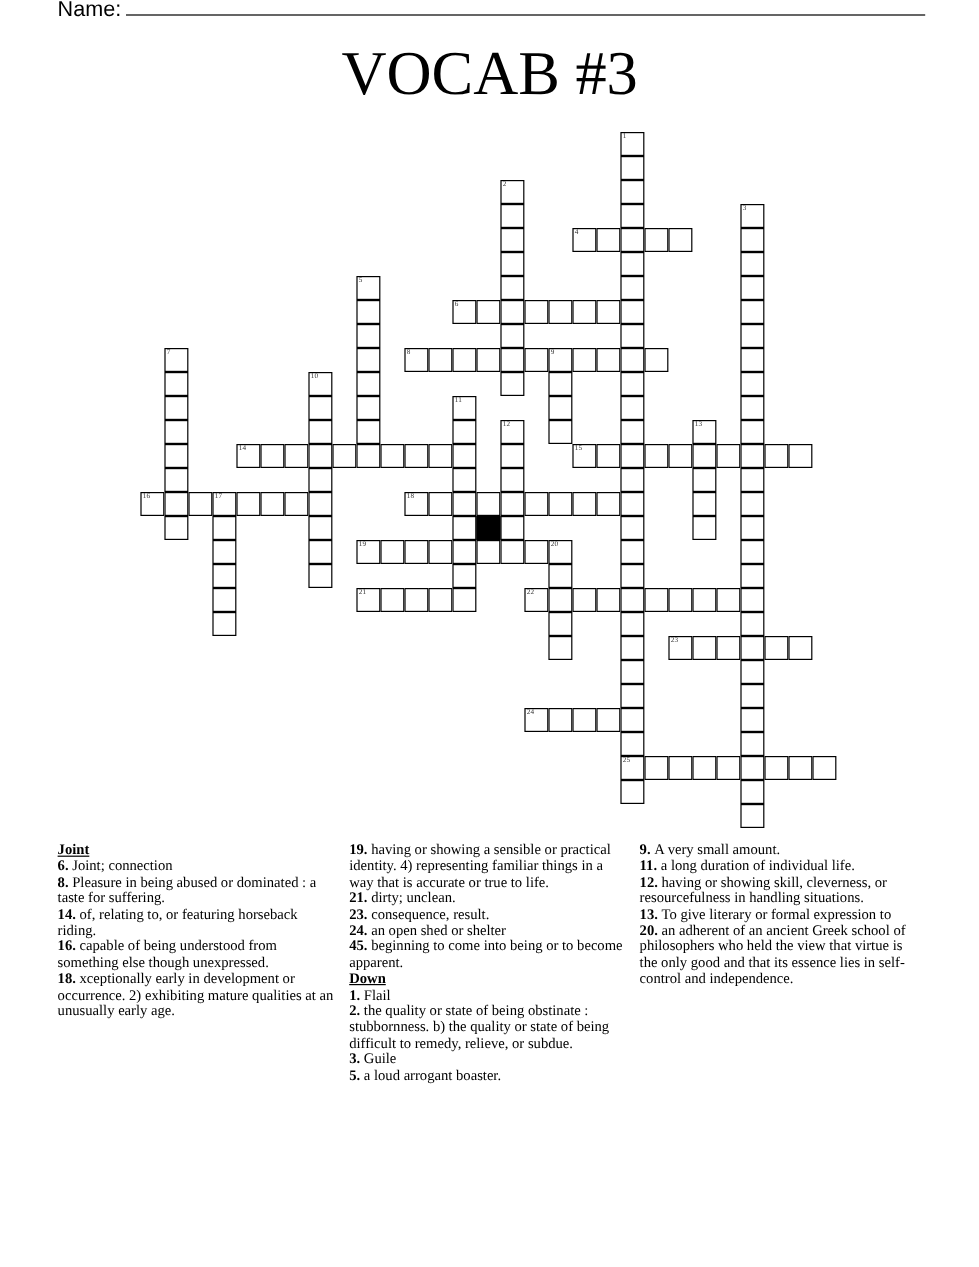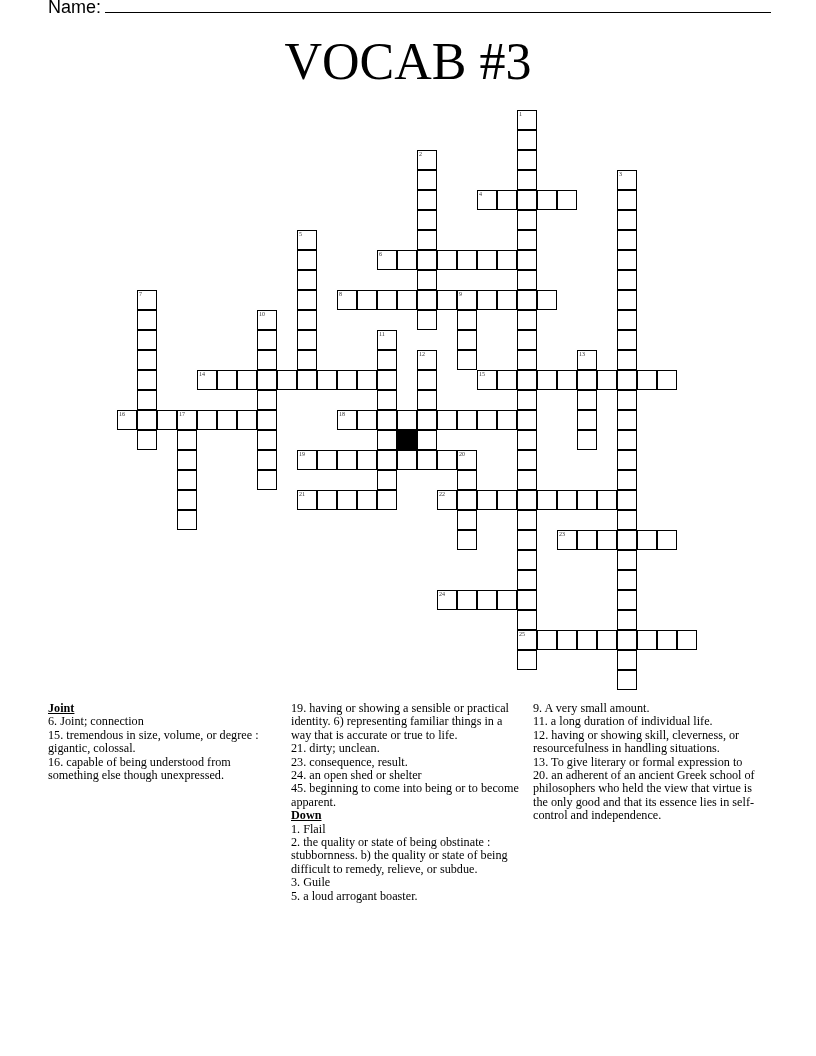--- a/index.html
+++ b/index.html
@@ -6,21 +6,21 @@
   body { width:816px; height:1056px; position:relative; overflow:hidden; font-family:"Liberation Serif", serif; color:#000; }
   .name-line { position:absolute; left:48px; top:-4px; font-family:"Liberation Sans", sans-serif; font-size:18px; white-space:nowrap; }
   .name-line .blank { display:inline-block; width:666px; border-bottom:1px solid #000; margin-left:4px; height:16px; vertical-align:baseline; }
   .title { position:absolute; left:0; width:816px; top:30px; text-align:center; font-family:"Liberation Serif", serif; font-size:52px; line-height:64px; }
   .grid { position:absolute; left:0; top:0; width:816px; height:700px; }
   .cell { position:absolute; width:20px; height:20px; box-sizing:border-box; border:1px solid #000; background:#fff; }
   .cell.black { background:#000; }
   .cell .num { position:absolute; left:1px; top:0; font-size:6px; line-height:7px; font-family:"Liberation Serif", serif; color:#333; }
   .col { position:absolute; top:702px; font-size:12.2px; line-height:13.4px; }
   .col .head { font-weight:bold; text-decoration:underline; }
-  .col .clue b { font-weight:normal; }
+  .col .clue b { font-weight:bold; }
 </style>
 </head>
 <body>
 
 <div class="name-line">
   <span>Name:</span><span class="blank"></span>
 </div>
 
 <div class="title">VOCAB #3</div>
 
@@ -274,25 +274,27 @@
     <div class="cell" style="left: 597px; top: 630px;"></div>
     <div class="cell" style="left: 637px; top: 630px;"></div>
     <div class="cell" style="left: 657px; top: 630px;"></div>
     <div class="cell" style="left: 677px; top: 630px;"></div>
     <div class="cell black" style="left: 397px; top: 430px;"></div>
   </div>
 
 <div class="col" id="col1" style="left:48px; width:232px;">
   <div class="head">Joint</div>
     <div class="clue"><b>6. </b><span>Joint; connection</span></div>
-    <div class="clue"><b>15. </b><span>tremendous in size, volume, or degree : gigantic, colossal.</span></div>
+    <div class="clue"><b>8. </b><span>Pleasure in being abused or dominated : a taste for suffering.</span></div>
+    <div class="clue"><b>14. </b><span>of, relating to, or featuring horseback riding.</span></div>
     <div class="clue"><b>16. </b><span>capable of being understood from something else though unexpressed.</span></div>
+    <div class="clue"><b>18. </b><span>xceptionally early in development or occurrence. 2) exhibiting mature qualities at an unusually early age.</span></div>
   </div>
 <div class="col" id="col2" style="left:291px; width:232px;">
-    <div class="clue"><b>19. </b><span>having or showing a sensible or practical identity. 6) representing familiar things in a way that is accurate or true to life.</span></div>
+    <div class="clue"><b>19. </b><span>having or showing a sensible or practical identity. 4) representing familiar things in a way that is accurate or true to life.</span></div>
     <div class="clue"><b>21. </b><span>dirty; unclean.</span></div>
     <div class="clue"><b>23. </b><span>consequence, result.</span></div>
     <div class="clue"><b>24. </b><span>an open shed or shelter</span></div>
     <div class="clue"><b>45. </b><span>beginning to come into being or to become apparent.</span></div>
     <div class="head">Down</div>
     <div class="clue"><b>1. </b><span>Flail</span></div>
     <div class="clue"><b>2. </b><span>the quality or state of being obstinate : stubbornness. b) the quality or state of being difficult to remedy, relieve, or subdue.</span></div>
     <div class="clue"><b>3. </b><span>Guile</span></div>
     <div class="clue"><b>5. </b><span>a loud arrogant boaster.</span></div>
   </div>

